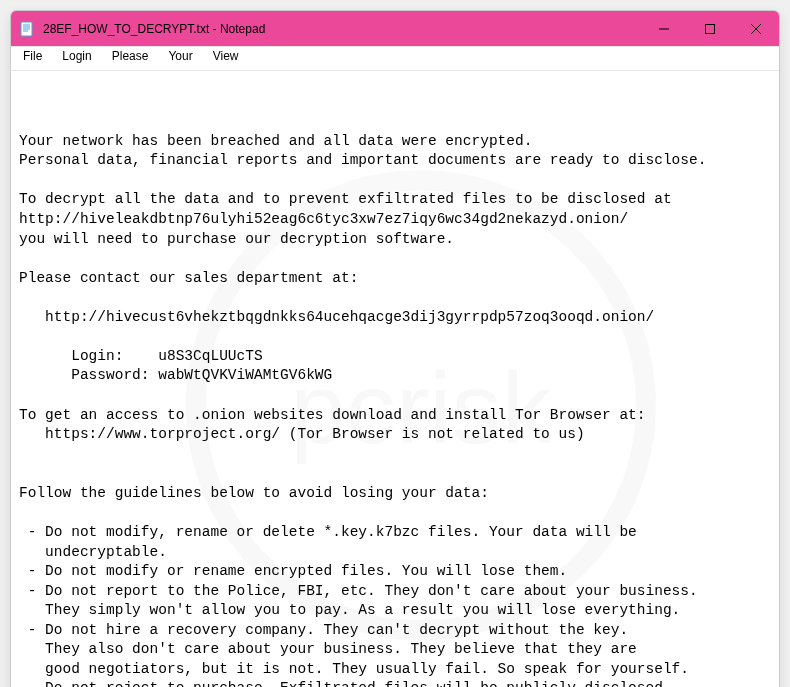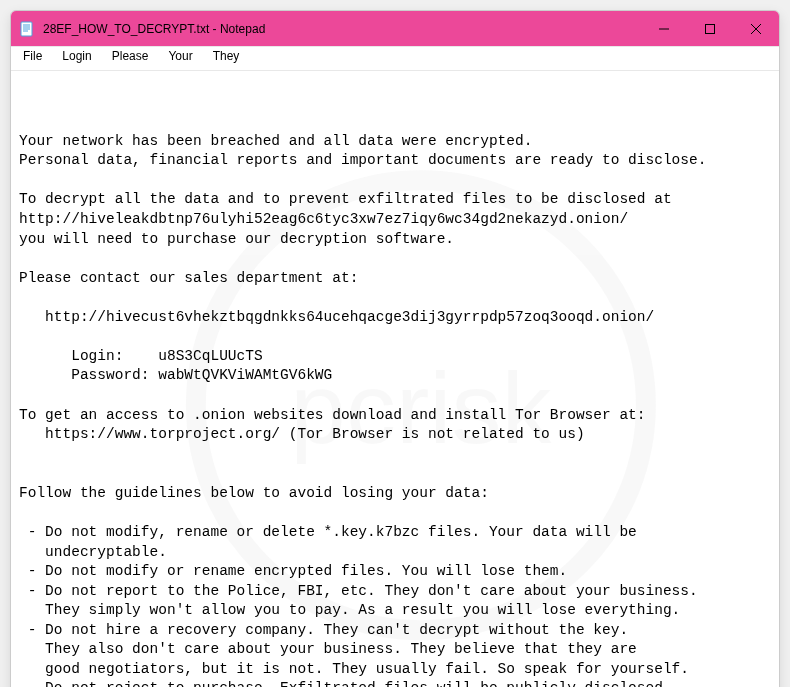--- a/index.html
+++ b/index.html
@@ -132,21 +132,21 @@
           </svg>
       </div>
     </div>
   </div>
 
   <div class="menubar">
     <span class="menu-item">File</span>
     <span class="menu-item">Login</span>
     <span class="menu-item">Please</span>
     <span class="menu-item">Your</span>
-    <span class="menu-item">They</span>
+    <span class="menu-item">View</span>
   </div>
 
   <div class="content">
     <div class="watermark">
       <svg viewBox="0 0 200 200">
         <circle cx="100" cy="100" r="90" fill="none" stroke="#888" stroke-width="8"></circle>
         <text x="100" y="115" text-anchor="middle" font-size="40" fill="#888" font-family="Arial">pcrisk</text>
       </svg>
     </div>
     <div class="content-text">Your network has been breached and all data were encrypted.

